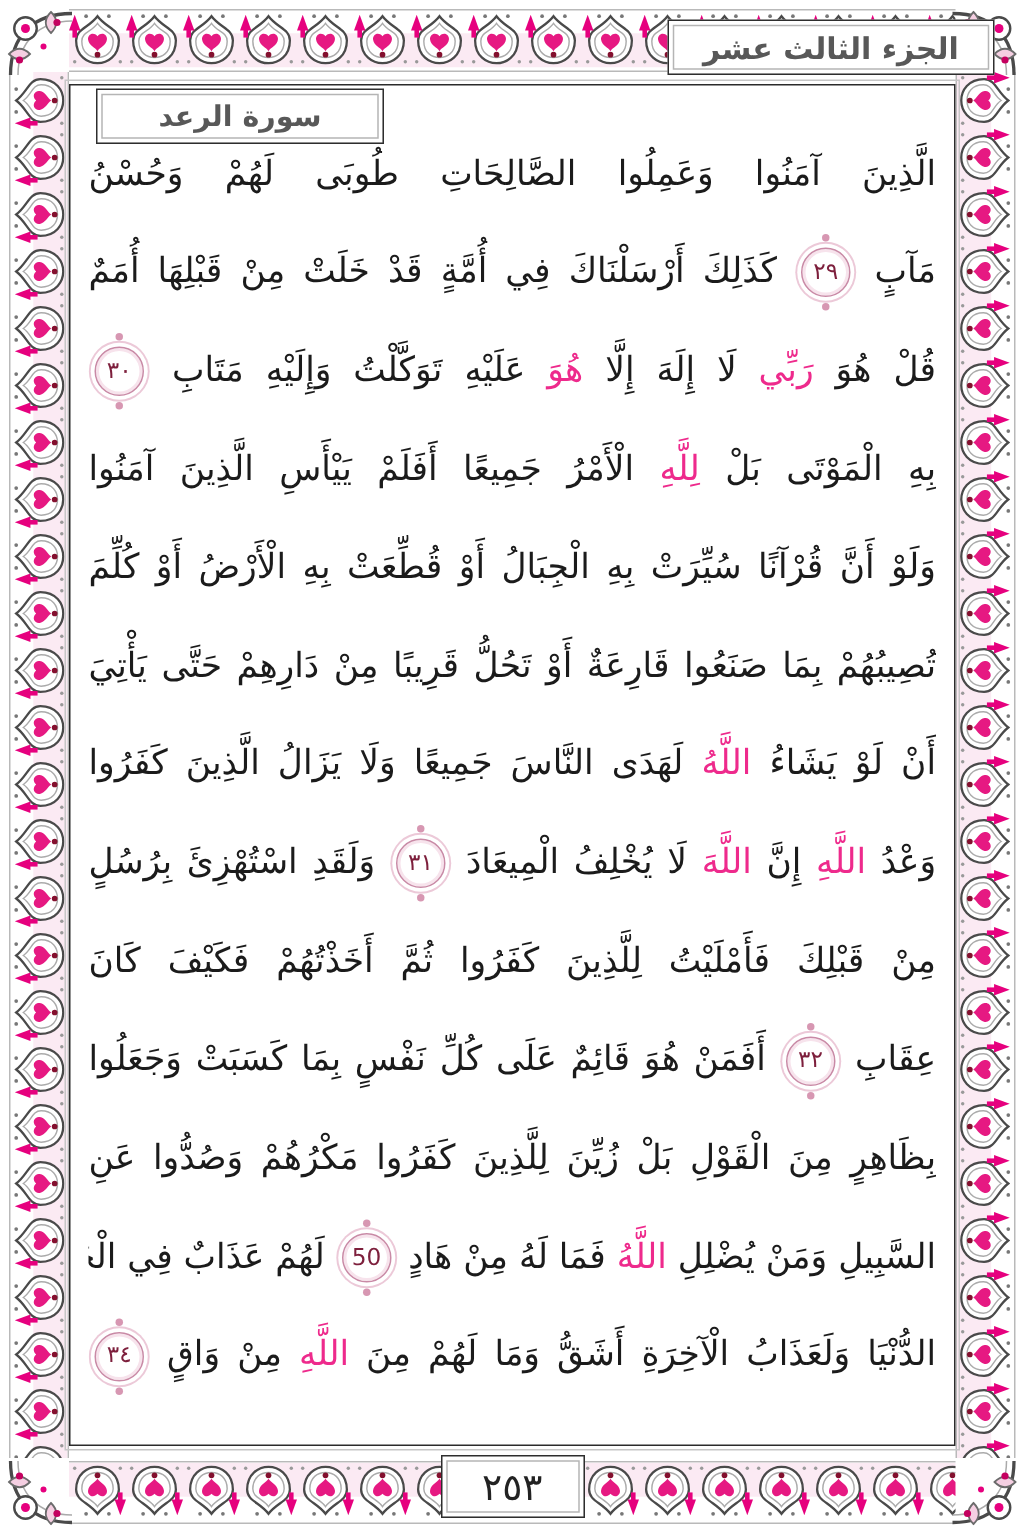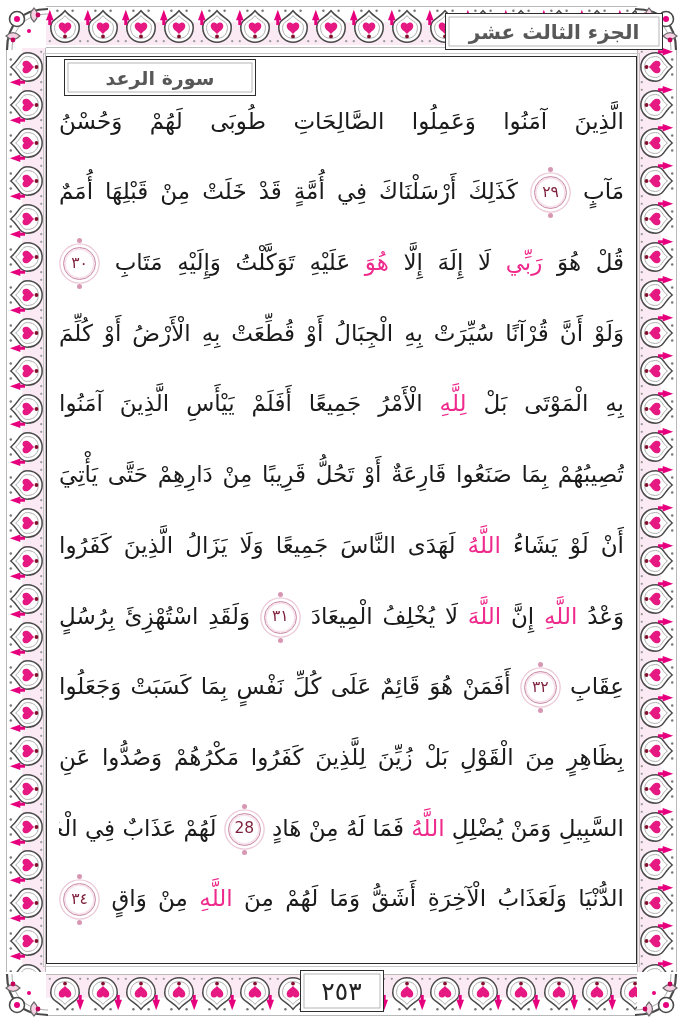--- a/index.html
+++ b/index.html
@@ -49,21 +49,21 @@
     width:33px;height:33px;border-radius:50%;vertical-align:middle;margin:0 4px;
     border:1.4px solid var(--rosette);
     box-shadow:0 0 0 2.5px #fff,0 0 0 3.8px #ecc9d8,inset 0 0 0 2px #f7e3ec;
     font-size:15.5px;line-height:1;color:var(--rosette-num);background:#fff;}
   .vm::before,.vm::after{content:"";position:absolute;left:50%;width:5px;height:5px;margin-left:-2.5px;
     background:#d797b2;border-radius:50%;}
   .vm::before{top:-10px;} .vm::after{bottom:-10px;}
 
   
   .page-num{position:absolute;left:50%;transform:translateX(-50%);bottom:12px;z-index:4;
-    width:84px;height:42px;background:#fff;border:1.6px solid #2e2e2e;
+    width:96px;height:42px;background:#fff;border:1.6px solid #2e2e2e;
     box-shadow:inset 0 0 0 2.5px #fff,inset 0 0 0 3.5px #b5b5b5;
     display:flex;align-items:center;justify-content:center;
     font-size:25px;color:#222;}
   .defs{position:absolute;width:0;height:0;overflow:hidden;}
 </style>
 </head>
 <body>
 
 <svg class="defs" aria-hidden="true">
   <defs>
@@ -367,27 +367,28 @@
     <span>سورة الرعد</span>
   </div>
   <div class="cartouche cartouche-juz">
     <span>الجزء الثالث عشر</span>
   </div>
 
   <div class="text-frame" id="lines">
       <div class="line"><span class="tx">الَّذِينَ آمَنُوا وَعَمِلُوا الصَّالِحَاتِ طُوبَى لَهُمْ وَحُسْنُ</span> </div>
       <div class="line"><span class="tx">مَآبٍ</span> <span class="vm">٢٩</span> <span class="tx">كَذَلِكَ أَرْسَلْنَاكَ فِي أُمَّةٍ قَدْ خَلَتْ مِنْ قَبْلِهَا أُمَمٌ</span> </div>
       <div class="line"><span class="tx">قُلْ هُوَ</span> <span class="hl">رَبِّي</span> <span class="tx">لَا إِلَهَ إِلَّا</span> <span class="hl">هُوَ</span> <span class="tx">عَلَيْهِ تَوَكَّلْتُ وَإِلَيْهِ مَتَابِ</span> <span class="vm">٣٠</span> </div>
+      <div class="line"><span class="tx">بِهِ الْمَوْتَى بَلْ</span> <span class="hl">لِلَّهِ</span> <span class="tx">الْأَمْرُ جَمِيعًا أَفَلَمْ يَيْأَسِ الَّذِينَ آمَنُوا</span> </div>
       <div class="line"><span class="tx">وَلَوْ أَنَّ قُرْآنًا سُيِّرَتْ بِهِ الْجِبَالُ أَوْ قُطِّعَتْ بِهِ الْأَرْضُ أَوْ كُلِّمَ</span> </div>
-      <div class="line"><span class="tx">بِهِ الْمَوْتَى بَلْ</span> <span class="hl">لِلَّهِ</span> <span class="tx">الْأَمْرُ جَمِيعًا أَفَلَمْ يَيْأَسِ الَّذِينَ آمَنُوا</span> </div>
       <div class="line"><span class="tx">تُصِيبُهُمْ بِمَا صَنَعُوا قَارِعَةٌ أَوْ تَحُلُّ قَرِيبًا مِنْ دَارِهِمْ حَتَّى يَأْتِيَ</span> </div>
       <div class="line"><span class="tx">أَنْ لَوْ يَشَاءُ</span> <span class="hl">اللَّهُ</span> <span class="tx">لَهَدَى النَّاسَ جَمِيعًا وَلَا يَزَالُ الَّذِينَ كَفَرُوا</span> </div>
       <div class="line"><span class="tx">وَعْدُ</span> <span class="hl">اللَّهِ</span> <span class="tx">إِنَّ</span> <span class="hl">اللَّهَ</span> <span class="tx">لَا يُخْلِفُ الْمِيعَادَ</span> <span class="vm">٣١</span> <span class="tx">وَلَقَدِ اسْتُهْزِئَ بِرُسُلٍ</span> </div>
+      <div class="line"><span class="tx">مِنْ قَبْلِكَ فَأَمْلَيْتُ لِلَّذِينَ كَفَرُوا ثُمَّ أَخَذْتُهُمْ فَكَيْفَ كَانَ</span> </div>
       <div class="line"><span class="tx">عِقَابِ</span> <span class="vm">٣٢</span> <span class="tx">أَفَمَنْ هُوَ قَائِمٌ عَلَى كُلِّ نَفْسٍ بِمَا كَسَبَتْ وَجَعَلُوا</span> </div>
       <div class="line"><span class="tx">بِظَاهِرٍ مِنَ الْقَوْلِ بَلْ زُيِّنَ لِلَّذِينَ كَفَرُوا مَكْرُهُمْ وَصُدُّوا عَنِ</span> </div>
-      <div class="line"><span class="tx">السَّبِيلِ وَمَنْ يُضْلِلِ</span> <span class="hl">اللَّهُ</span> <span class="tx">فَمَا لَهُ مِنْ هَادٍ</span> <span class="vm">28</span> <span class="tx">لَهُمْ عَذَابٌ فِي الْحَيَاةِ</span> </div>
+      <div class="line"><span class="tx">السَّبِيلِ وَمَنْ يُضْلِلِ</span> <span class="hl">اللَّهُ</span> <span class="tx">فَمَا لَهُ مِنْ هَادٍ</span> <span class="vm">50</span> <span class="tx">لَهُمْ عَذَابٌ فِي الْحَيَاةِ</span> </div>
       <div class="line"><span class="tx">الدُّنْيَا وَلَعَذَابُ الْآخِرَةِ أَشَقُّ وَمَا لَهُمْ مِنَ</span> <span class="hl">اللَّهِ</span> <span class="tx">مِنْ وَاقٍ</span> <span class="vm">٣٤</span> </div>
     </div>
 
   <div class="page-num">
     <span>٢٥٣</span>
   </div>
 </div>
 
 </body></html>

